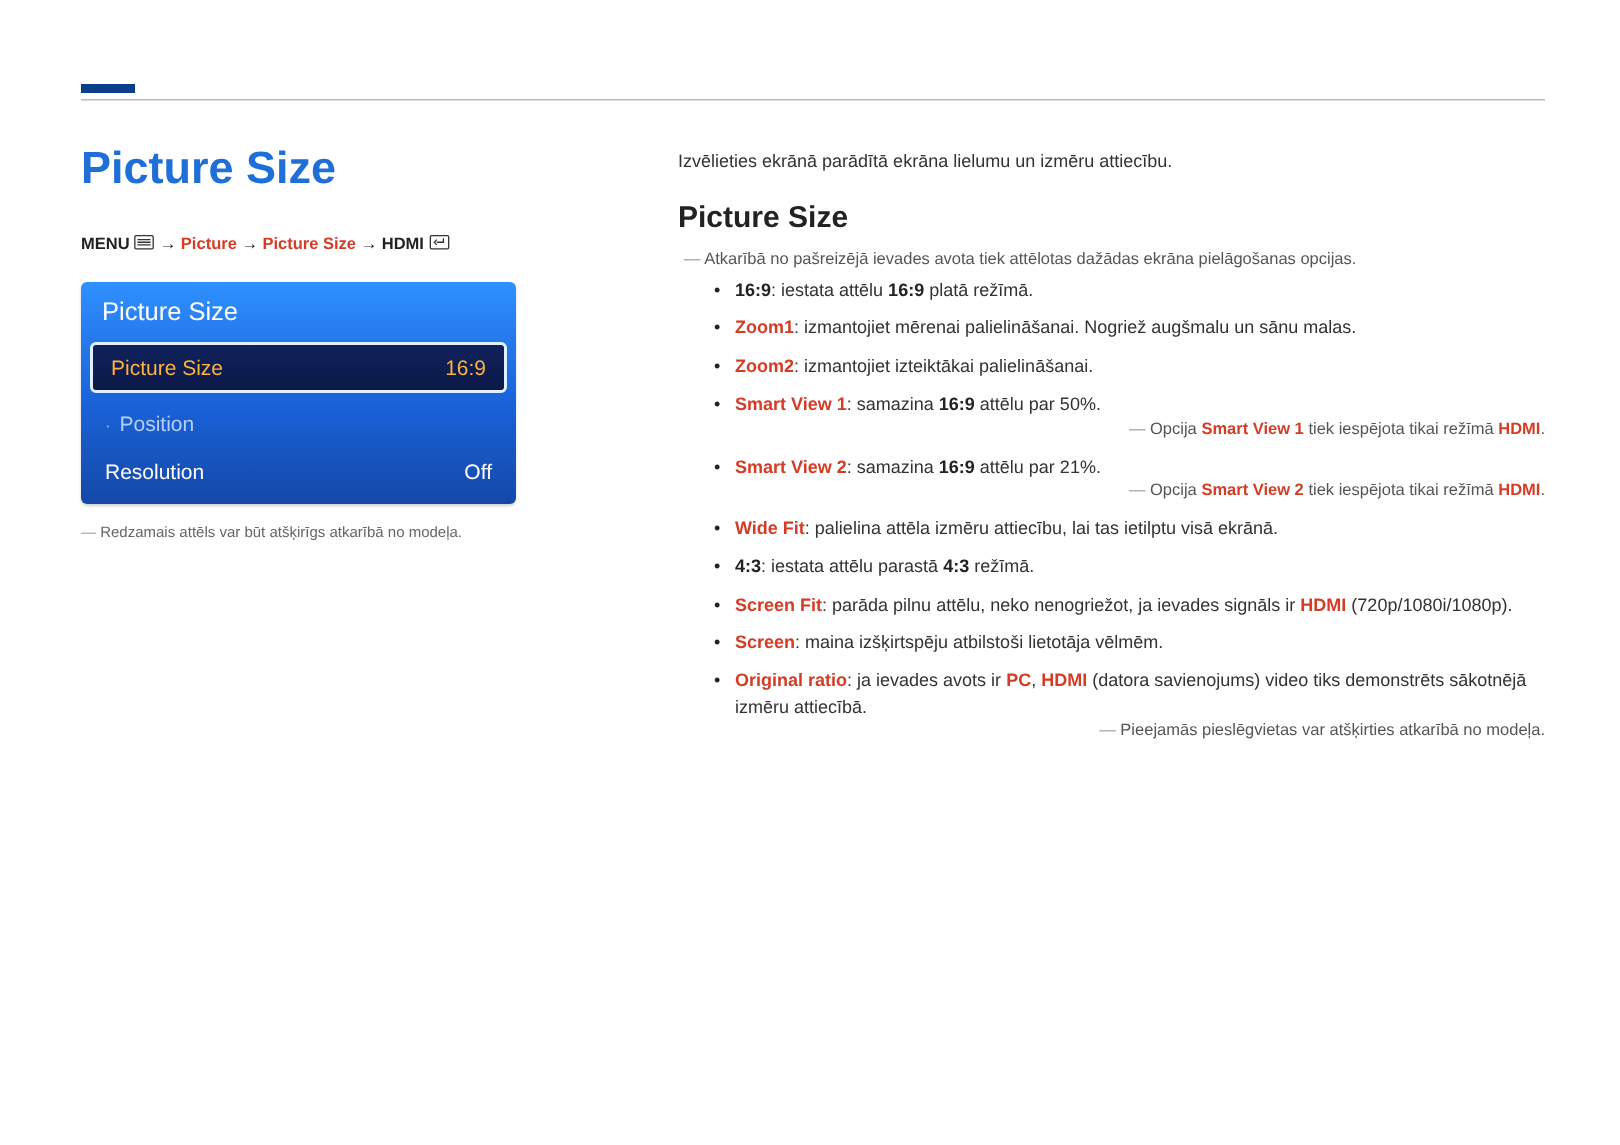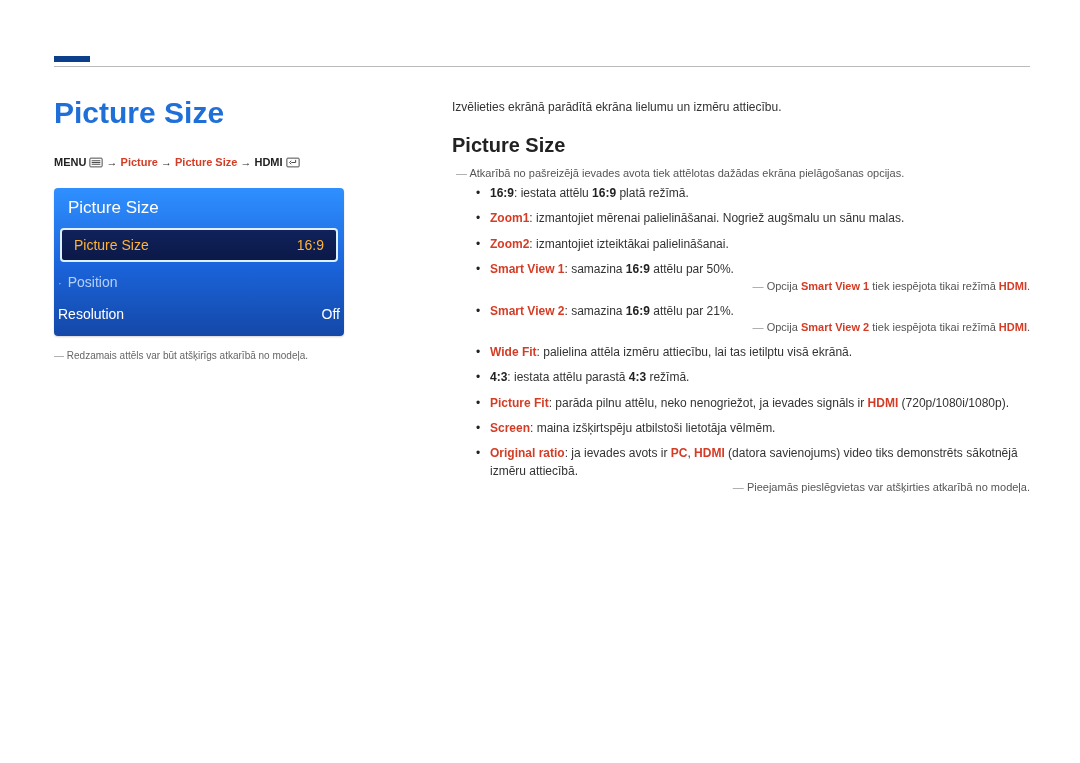--- a/index.html
+++ b/index.html
@@ -51,21 +51,21 @@
     background: linear-gradient(180deg,#2f90ff 0%, #1a62d8 55%, #1448a8 100%);
     box-shadow: 0 1px 2px rgba(0,0,0,.18);
   }
   .osd-title {
     color: #fff; font-size: 17px; font-weight: 400;
     padding: 10px 14px 10px 14px;
   }
   .osd-row {
     display: flex; justify-content: space-between;
     color: #fff; font-size: 14px; font-weight: 400;
-    padding: 8px 4px;
+    padding: 8px 16px;
   }
   .osd-row.selected {
     margin: 0 6px 4px 6px;
     padding: 7px 12px;
     background: linear-gradient(180deg,#10225c 0%, #0b1947 100%);
     border: 2px solid #dff1ff;
     border-radius: 4px;
     color: #ffb338;
   }
   .osd-row.dim { color: #cfe1ff; opacity: .85; }
@@ -200,21 +200,21 @@
 
     <li>
       <span class="kw-red">Wide Fit</span><span>: palielina attēla izmēru attiecību, lai tas ietilptu visā ekrānā.</span>
     </li>
 
     <li>
       <span class="kw">4:3</span><span>: iestata attēlu parastā </span><span class="kw">4:3</span><span> režīmā.</span>
     </li>
 
     <li>
-      <span class="kw-red">Picture Fit</span><span>: parāda pilnu attēlu, neko nenogriežot, ja ievades signāls ir </span><span class="kw-red">HDMI</span><span> (720p/1080i/1080p).</span>
+      <span class="kw-red">Screen Fit</span><span>: parāda pilnu attēlu, neko nenogriežot, ja ievades signāls ir </span><span class="kw-red">HDMI</span><span> (720p/1080i/1080p).</span>
     </li>
 
     <li>
       <span class="kw-red">Screen</span><span>: maina izšķirtspēju atbilstoši lietotāja vēlmēm.</span>
     </li>
 
     <li>
       <span class="kw-red">Original ratio</span><span>: ja ievades avots ir </span><span class="kw-red">PC</span><span>, </span><span class="kw-red">HDMI</span><span> (datora savienojums) video tiks demonstrēts sākotnējā izmēru attiecībā.</span>
       <div class="sub-opt-note" style="margin-left:0;">Pieejamās pieslēgvietas var atšķirties atkarībā no modeļa.</div>
     </li>

